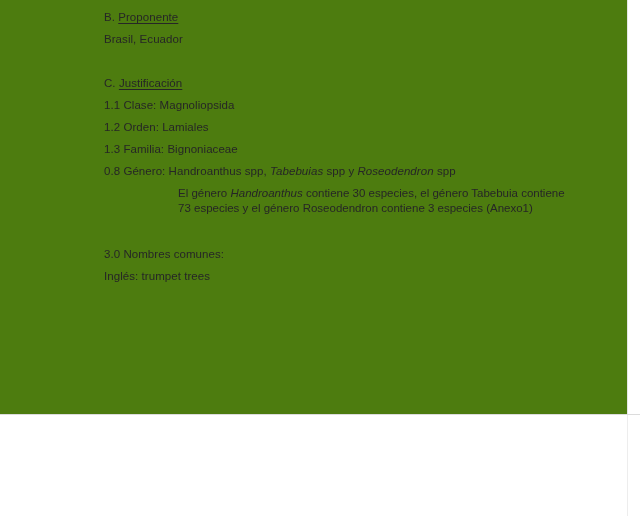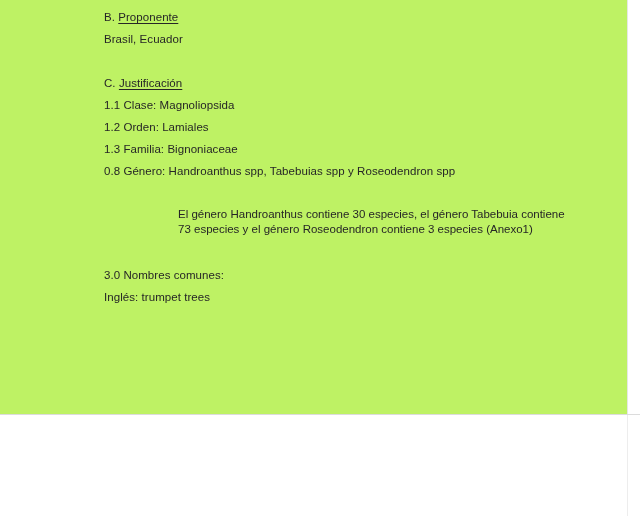--- a/index.html
+++ b/index.html
@@ -18,21 +18,21 @@
     -webkit-font-smoothing: antialiased;
   }
 
   
   .page {
     position: absolute;
     left: 0;
     top: 0;
     width: 628px;
     height: 414px;
-    background: #bef264;
+    background: #4d7c0f;
     border-right: 1px solid #e6e6e6;
     box-sizing: border-box;
   }
   .page-divider {
     position: absolute;
     left: 0;
     top: 414px;
     width: 640px;
     height: 1px;
     background: #dcdcdc;
@@ -67,25 +67,26 @@
     height: 22px;
   }
   .heading-label {
     text-decoration: none;
   }
   .heading-underline {
     text-decoration: underline;
     text-underline-offset: 1.5px;
   }
   .ital {
+    font-style: italic;
   }
 
   
   .indent-block {
-    margin-top: 25px;
+    margin-top: 4px;
     margin-left: 74px;
     width: 400px;
   }
   .indent-block .pline {
     font-size: 11.5px;
     line-height: 14.5px;
     color: #262626;
     white-space: nowrap;
   }
   .gap-after-block {

